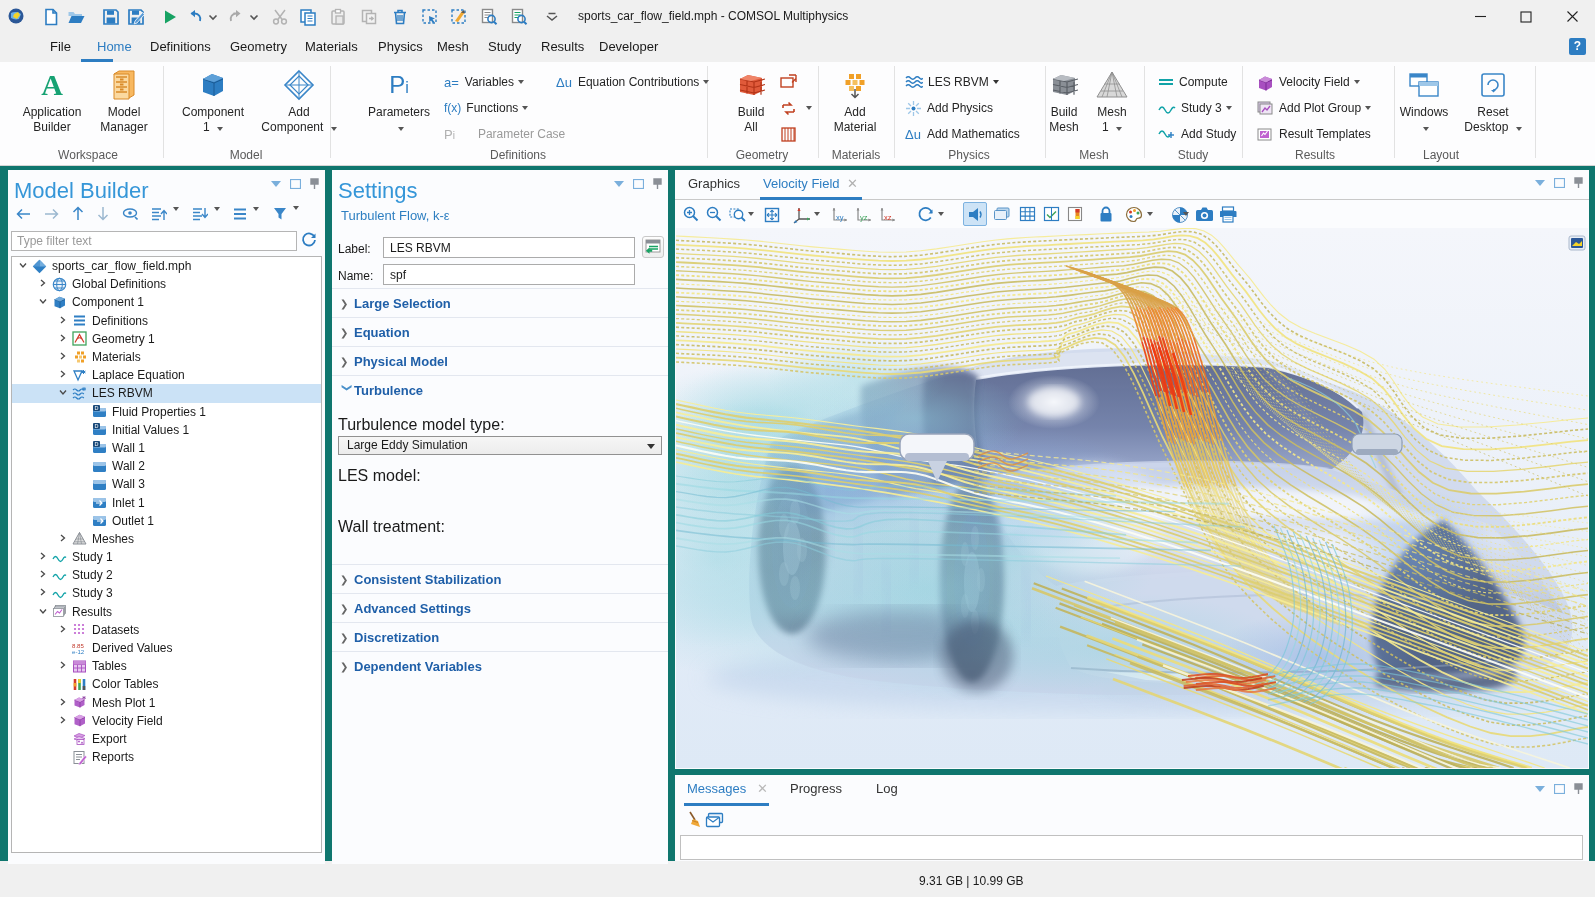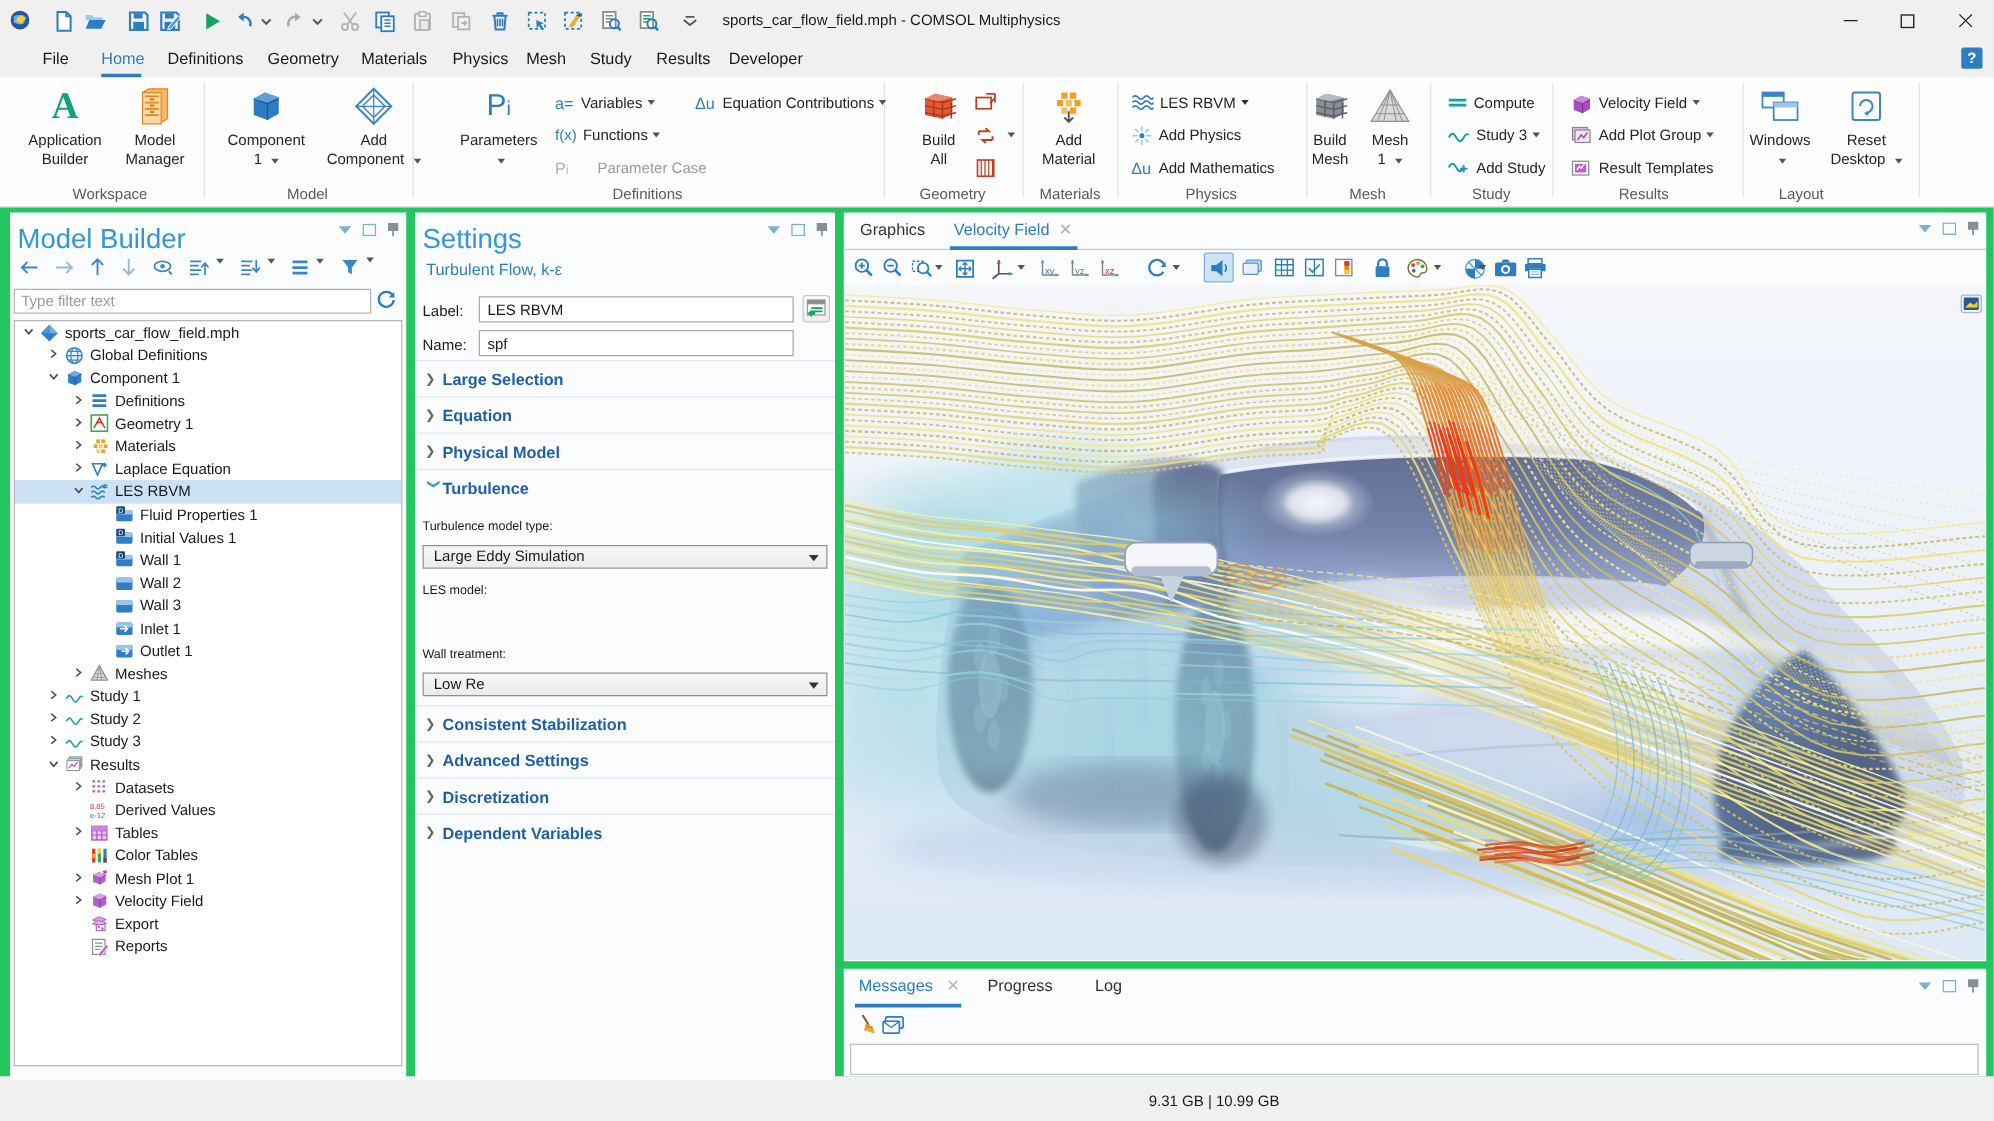--- a/index.html
+++ b/index.html
@@ -4,57 +4,57 @@
 <style>
 * { margin:0; padding:0; box-sizing:border-box; }
 html,body { width:1595px; height:897px; overflow:hidden; font-family:"Liberation Sans", sans-serif; background:#f0f0f0; }
 #win { position:relative; width:1595px; height:897px; background:#f0f0f0; }
 
 #titlebar { position:absolute; left:0; top:0; width:1595px; height:33px; }
 .qat { position:absolute; top:8px; width:18px; height:18px; }
 #titletext { position:absolute; left:578px; top:9px; font-size:12px; color:#1a1a1a; }
 .winbtn { position:absolute; top:0; width:46px; height:33px; display:flex; align-items:center; justify-content:center; }
 
-#menubar { position:absolute; left:0; top:33px; width:1299px; height:29px; }
+#menubar { position:absolute; left:16px; top:33px; width:1299px; height:29px; }
 .menuitem { position:absolute; top:6px; font-size:13px; color:#1a1a1a; }
 #menuHome { color:#2d7dc2; }
 #homeline { position:absolute; left:81px; top:59px; width:32px; height:3px; background:#2d7dc2; }
 #helpbtn { position:absolute; left:1569px; top:38px; width:17px; height:17px; background:#2d7dc2; border-radius:2px; color:#fff; font-size:12px; font-weight:bold; text-align:center; line-height:17px; }
 
 #ribbon { position:absolute; left:0; top:62px; width:1595px; height:104px; background:#fdfdfe; border-bottom:1px solid #d5d5d5; }
 .rsep { position:absolute; top:4px; width:1px; height:92px; background:#e2e2e2; }
 .rlabel { position:absolute; top:86px; font-size:12px; color:#5a5a5a; width:120px; text-align:center; }
 .bigbtn { position:absolute; top:6px; width:72px; text-align:center; }
 .bigbtn .bicon { height:34px; display:flex; align-items:center; justify-content:center; }
 .bigbtn .btext { font-size:12px; color:#252525; line-height:15px; margin-top:3px; }
 .smallbtn { position:absolute; font-size:12px; color:#252525; white-space:nowrap; display:flex; align-items:center; height:18px; }
 .smallbtn svg, .smallbtn .sic { margin-right:5px; }
 .carr { display:inline-block; margin-left:4px; width:0; height:0; border-left:3.5px solid transparent; border-right:3.5px solid transparent; border-top:4px solid #555; }
 .grayed { color:#9a9a9a; }
 
-#mainarea { position:absolute; left:0; top:166px; width:1595px; height:695px; background:#22c55e; }
+#mainarea { position:absolute; left:0; top:166px; width:1595px; height:695px; background:#0f766e; }
 .panel { position:absolute; background:#fbfcfe; }
 
 #mb { left:8px; top:4px; width:317px; height:694px; }
 #mb h1, #st h1 { font-size:22px; font-weight:normal; color:#3596d8; }
 .paneltools { position:absolute; right:6px; top:8px; display:flex; gap:9px; align-items:center; }
 #mbtree { position:absolute; left:3px; top:86px; width:311px; height:597px; background:#fff; border:1px solid #b5b5b5; font-size:12px; color:#1a1a1a; overflow:hidden; }
 .trow { position:relative; height:18.2px; display:flex; align-items:center; white-space:nowrap; }
 .trow .chev { width:9px; margin-right:5px; text-align:center; color:#444; font-size:9px; }
 .ticon { width:15px; height:15px; margin-right:5px; flex:none; }
 .selrow { background:#cbe2f6; }
 #filterbox { position:absolute; left:3px; top:61px; width:286px; height:20px; border:1px solid #b5b5b5; background:#fff; color:#9a9a9a; font-size:12px; line-height:19px; padding-left:5px; }
 
 #st { left:332px; top:4px; width:336px; height:694px; }
 #st .sub { font-size:13px; color:#2e7fc1; margin-top:4px; }
 .frow { position:absolute; font-size:12px; color:#1a1a1a; }
 .tbox { position:absolute; border:1px solid #ababab; background:#fff; font-size:12px; color:#1a1a1a; padding-left:6px; display:flex; align-items:center; }
 .sechead { position:absolute; left:0; width:336px; height:29px; border-top:1px solid #e3e7ef; display:flex; align-items:center; font-size:13px; font-weight:bold; color:#1f5fa8; }
 .sechead .sch { color:#666; font-size:10px; width:14px; margin-left:8px; font-weight:normal; }
-.slabel { position:absolute; left:6px; font-size:10px; color:#1a1a1a; }
+.slabel { position:absolute; left:6px; font-size:16px; color:#1a1a1a; }
 .dropd { position:absolute; left:6px; width:324px; height:19px; background:linear-gradient(#f6f6f6,#ececec); border:1px solid #919191; font-size:12px; color:#1a1a1a; line-height:17px; padding-left:8px; }
 .dropd .da { position:absolute; right:6px; top:7px; width:0; height:0; border-left:4px solid transparent; border-right:4px solid transparent; border-top:5px solid #333; }
 
 #gfx { left:675px; top:4px; width:914px; height:599px; background:#fbfcfe; }
 #gtabs { position:absolute; left:0; top:0; width:914px; height:30px; border-bottom:1px solid #c9c9c9; }
 .gtab { position:absolute; top:6px; font-size:13px; }
 #gtoolbar { position:absolute; left:0; top:31px; width:914px; height:26px; }
 .gt { position:absolute; top:5px; }
 .gcar { position:absolute; top:11px; width:0; height:0; border-left:3.5px solid transparent; border-right:3.5px solid transparent; border-top:4px solid #555; }
 #viewport { position:absolute; left:1px; top:58px; width:912px; height:540px; }
@@ -734,21 +734,20 @@
           <span>Physical Model</span>
         </div>
     <div class="sechead" style="top:205px">
           <span class="sch" style="transform:rotate(90deg);color:#4a90ca">❯</span>
           <span>Turbulence</span>
         </div>
     <div class="slabel" style="top:246px">Turbulence model type:</div>
     <div class="dropd" style="top:266px">Large Eddy Simulation<span class="da"></span></div>
     <div class="slabel" style="top:297px">LES model:</div>
     <div class="slabel" style="top:348px">Wall treatment:</div>
-    <div class="dropd" style="top:368px">Low Re<span class="da"></span></div>
     <div class="sechead" style="top:394px">
           <span class="sch">❯</span>
           <span>Consistent Stabilization</span>
         </div>
     <div class="sechead" style="top:423px">
           <span class="sch">❯</span>
           <span>Advanced Settings</span>
         </div>
     <div class="sechead" style="top:452px">
           <span class="sch">❯</span>

